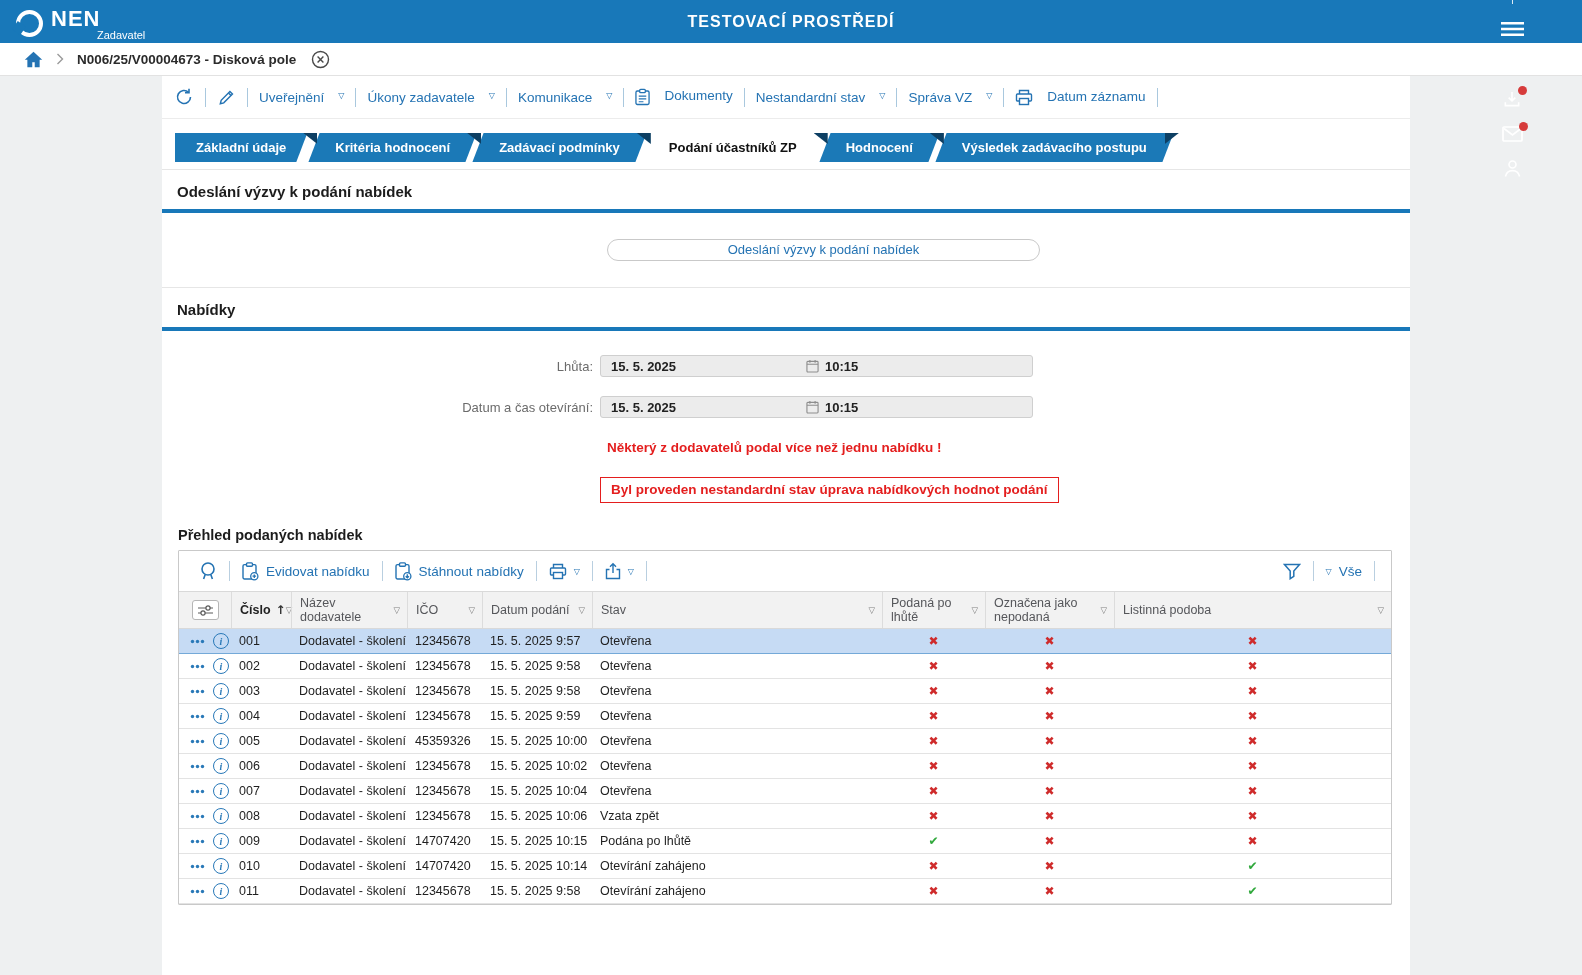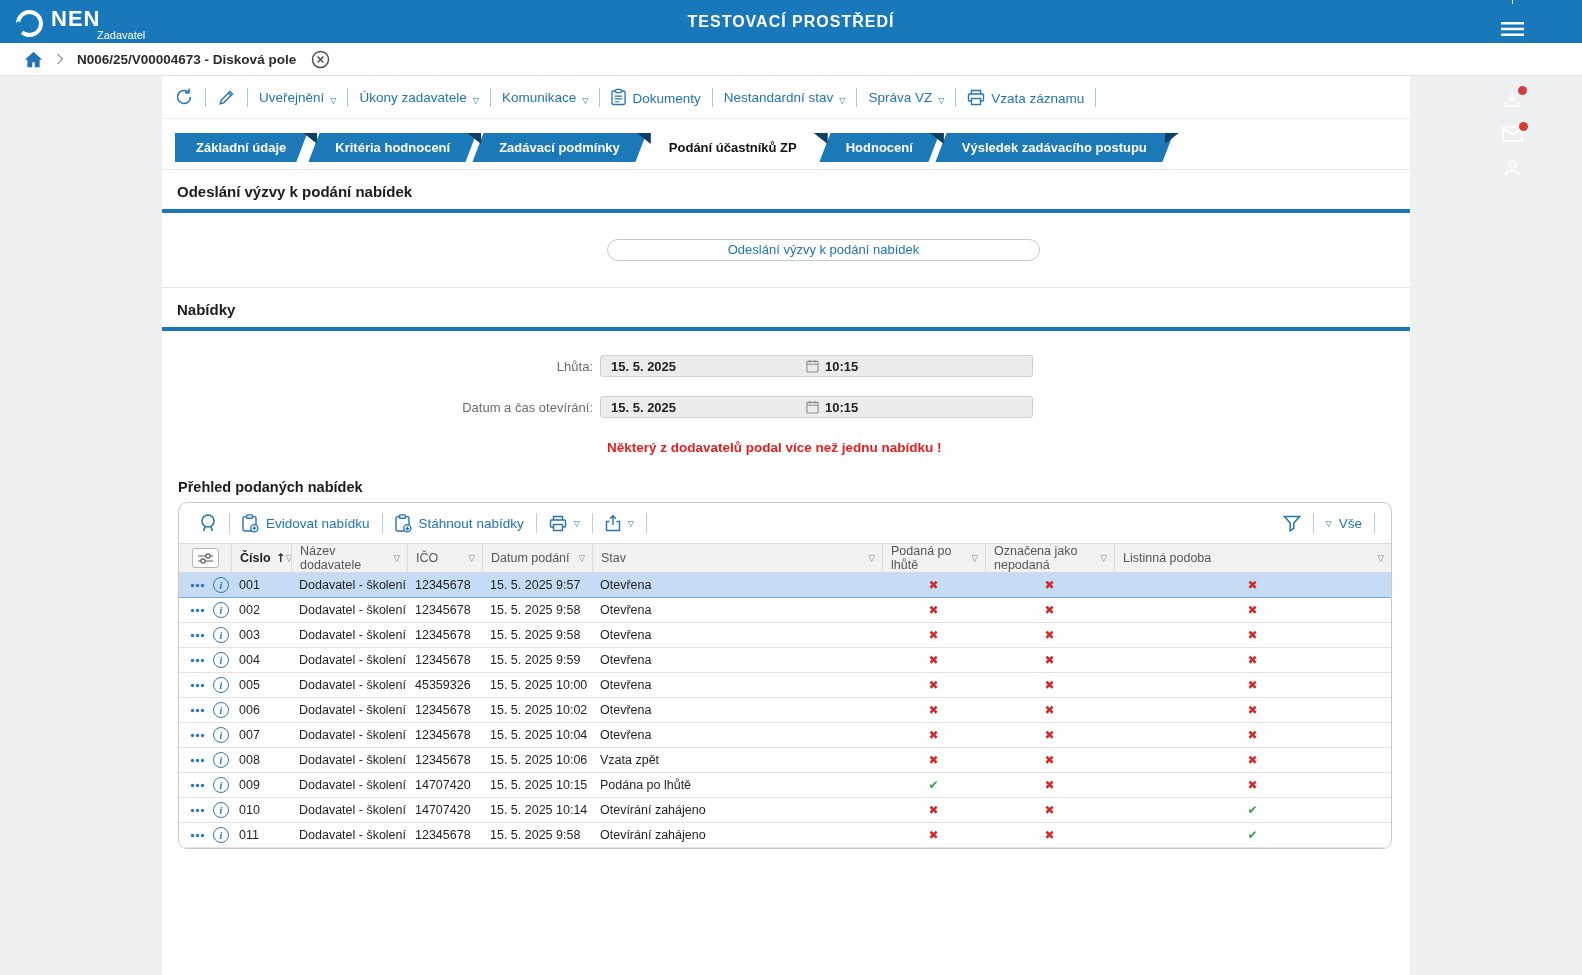--- a/index.html
+++ b/index.html
@@ -32,21 +32,21 @@
   
   .breadcrumb { height:33px; background:#fff; display:flex; align-items:center; padding-left:24px; gap:13px; border-bottom:1px solid #e2e2e2; }
   .bc-label { font-size:13.5px; font-weight:bold; color:#2b2b2b; }
   .bc-close { margin-left:2px; cursor:pointer; }
 
   
   .content { margin-left:162px; width:1248px; background:#fff; min-height:899px; padding-bottom:30px; }
 
   
   .cmd-bar { display:flex; align-items:center; gap:11px; padding:11px 14px 11px 12px; border-bottom:1px solid #ececec; }
-  .cmd { display:flex; align-items:flex-end; gap:6px; color:#2473b3; font-size:13.5px; cursor:pointer; white-space:nowrap; }
+  .cmd { display:flex; align-items:flex-start; gap:14px; color:#2473b3; font-size:13.5px; cursor:pointer; white-space:nowrap; }
   .cmd-sep { width:1px; height:19px; background:#a9c8de; }
   .caret { font-size:8px; color:#2473b3; line-height:1; padding-top:2px; }
 
   
   .tabs { display:flex; gap:7px; margin:14px 0 0 13px; height:29px; }
   .tab { position:relative; padding:0 21px; display:flex; align-items:center; font-size:13px; font-weight:bold; color:#fff; cursor:pointer; white-space:nowrap; }
   .tab::before { content:""; position:absolute; inset:0; background:#1b79b7; transform:skewX(-21deg); z-index:0; }
   .tab:first-child::before { transform:none; clip-path:polygon(0 0, 100% 0, calc(100% - 11px) 100%, 0 100%); }
   .tab:not(:first-child)::after { content:""; position:absolute; left:-11px; top:0; width:14px; height:11px; background:#0d3f63; clip-path:polygon(0 0, 100% 0, 100% 100%); z-index:0; }
   .tab .lbl { position:relative; z-index:1; }
@@ -69,27 +69,27 @@
   .ff-date { padding-left:10px; flex:0 0 205px; }
   .ff-time { margin-left:6px; }
 
   .warn-red { margin:22px 0 0 445px; width:440px; color:#e41e1e; font-weight:bold; font-size:13.5px; }
   .warn-black { margin:24px 0 0 445px; width:433px; color:#1d1d1d; font-weight:bold; font-size:13.5px; line-height:1.45; text-align:justify; }
   .warn-box { display:inline-block; margin:22px 0 0 438px; border:1px solid #e41e1e; color:#e41e1e; font-weight:bold; font-size:13.5px; padding:4px 10px 5px; }
 
   .overview-title { font-size:14.5px; font-weight:bold; color:#1c1c1c; margin:24px 0 7px 16px; }
 
   
-  .table-wrap { margin-left:16px; width:1214px; border:1px solid #c9c9c9; border-radius:9px; background:#fff; overflow:hidden; }
+  .table-wrap { margin-left:16px; width:1214px; border:1px solid #c9c9c9; border-radius:1px; background:#fff; overflow:hidden; }
   .tt-bar { display:flex; align-items:center; height:40px; padding:0 16px 0 20px; gap:12px; }
   .tt-item { display:flex; align-items:center; gap:7px; color:#2473b3; font-size:13.5px; cursor:pointer; white-space:nowrap; }
   .tt-sep { width:1px; height:20px; background:#b9cfe0; }
   .tt-spacer { flex:1; }
 
-  .thead { display:flex; align-items:center; height:30px; background:#f2f2f2; border-top:1px solid #d9d9d9; border-bottom:1px solid #d9d9d9; font-size:12.5px; color:#55565a; }
+  .thead { display:flex; align-items:center; height:38px; background:#f2f2f2; border-top:1px solid #d9d9d9; border-bottom:1px solid #d9d9d9; font-size:12.5px; color:#55565a; }
   .hcell { display:flex; align-items:center; height:100%; padding-left:8px; border-left:1px solid #dcdcdc; cursor:pointer; }
   .hcell:first-child { border-left:none; justify-content:center; padding-left:0; }
   .hcaret { margin-left:auto; margin-right:7px; font-size:8.5px; color:#7f7f7f; }
   .hsort { margin-left:5px; font-size:12px; color:#333; font-weight:bold; }
   .hcell.sorted .hlbl { font-weight:bold; color:#222; }
   .slider-box { width:27px; height:20px; background:#fff; border:1px solid #b5b5b5; border-radius:3px; display:flex; align-items:center; justify-content:center; }
 
   .c-act  { width:52px; }
   .c-num  { width:60px; }
   .c-name { width:116px; }
@@ -269,21 +269,21 @@
       </span>
     <span class="cmd-sep"></span>
     <span class="cmd">
         <span>
           <svg width="18" height="17" viewBox="0 0 18 17">
             <path d="M4.5 5V1.5h9V5" fill="none" stroke="#2473b3" stroke-width="1.4"></path>
             <rect x="1.5" y="5" width="15" height="7" rx="1" fill="none" stroke="#2473b3" stroke-width="1.4"></rect>
             <rect x="4.5" y="9.5" width="9" height="6" fill="#fff" stroke="#2473b3" stroke-width="1.4"></rect>
           </svg>
         </span>
-        <span>Vzata záznamu</span>
+        <span>Datum záznamu</span>
       </span>
     <span class="cmd-sep"></span>
   </div>
 
   
   <div class="tabs">
     <span class="tab">
         <span class="lbl">Základní údaje</span>
       </span>
     <span class="tab">
@@ -340,20 +340,21 @@
               <path d="M1 5.6h12" stroke="#8d8d8d" stroke-width="1.1"></path>
               <path d="M4.2 1v3M9.8 1v3" stroke="#8d8d8d" stroke-width="1.2"></path>
             </svg>
           </span>
         <span class="ff-time">10:15</span>
       </div>
     </div>
   </div>
 
   <div class="warn-red">Některý z dodavatelů podal více než jednu nabídku !</div>
+  <div class="warn-box">Byl proveden nestandardní stav úprava nabídkových hodnot podání</div>
 
   
   <div class="overview-title">Přehled podaných nabídek</div>
 
   <div class="table-wrap">
     <div class="tt-bar">
       <span class="tt-item">
           <svg width="18" height="20" viewBox="0 0 18 20">
             <circle cx="9" cy="8" r="6" fill="none" stroke="#2473b3" stroke-width="1.6"></circle>
             <path d="M6.2 13.4 4.6 18M11.8 13.4 13.4 18" stroke="#2473b3" stroke-width="1.6" fill="none"></path>

